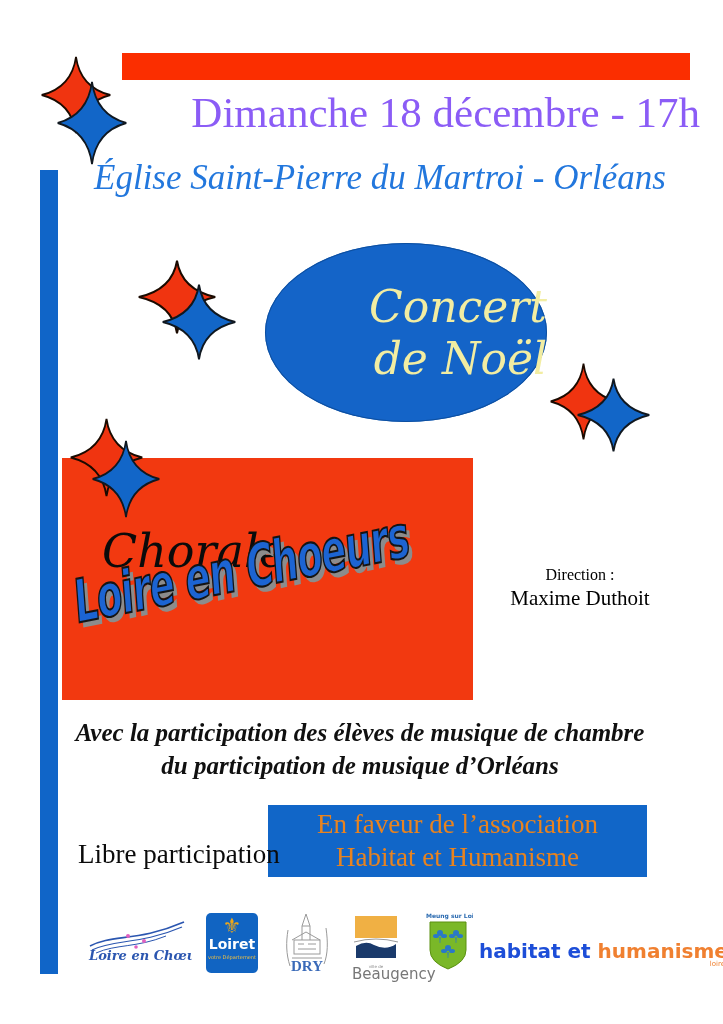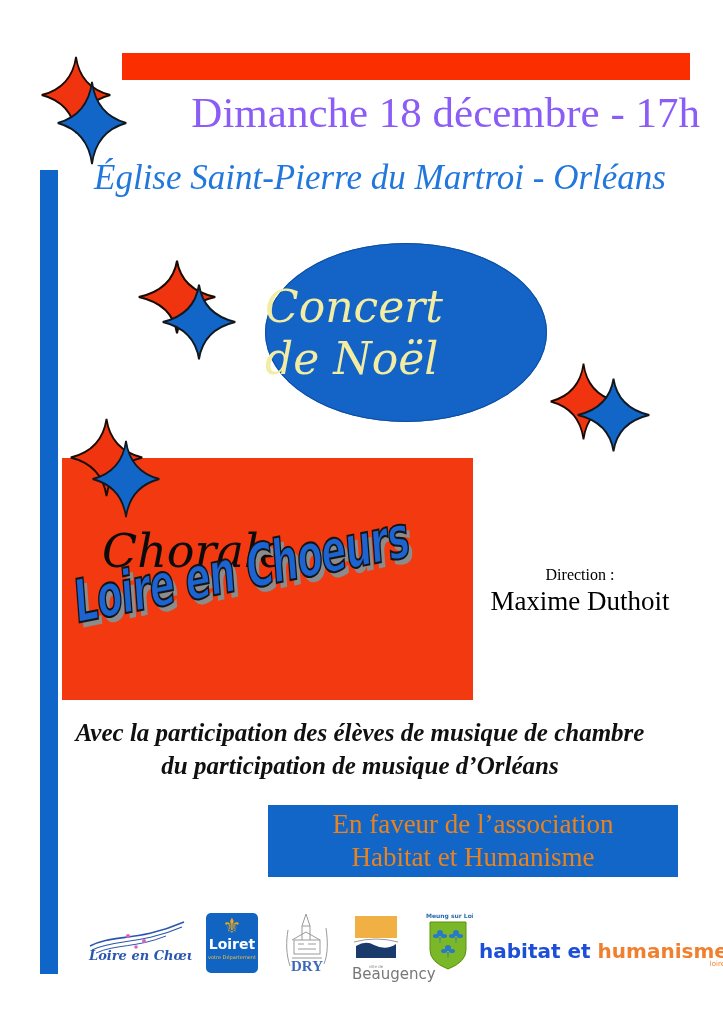--- a/index.html
+++ b/index.html
@@ -18,21 +18,21 @@
     left:40px;top:88px;width:660px;text-align:right;
     font-size:43px;color:#8b5cf6;letter-spacing:0px;white-space:nowrap;
   }
   .venue-line{
     left:40px;top:158px;width:680px;text-align:center;
     font-size:35px;font-style:italic;color:#2277dd;white-space:nowrap;
   }
 
   .ellipse{
     left:265px;top:243px;width:282px;height:179px;background:#1464c8;
-    border-radius:50%;display:flex;flex-direction:column;align-items:flex-start;
+    border-radius:50%;display:flex;flex-direction:column;align-items:flex-end;
     justify-content:center;z-index:2;box-shadow:0 0 0 1px #0d4fa0 inset;
   }
   .ellipse .t{
     font-style:italic;font-size:44px;line-height:1.18;color:#f2eda2;
     font-family:"DejaVu Serif",serif;
   }
 
   .red-box{left:62px;top:458px;width:411px;height:242px;background:#f23910;z-index:1;}
   .chorale{
     position:absolute;left:40px;top:66px;font-size:46px;font-style:italic;
@@ -42,29 +42,29 @@
     position:absolute;left:14px;top:128px;font-family:"DejaVu Sans",sans-serif;
     font-weight:bold;font-size:40px;letter-spacing:-1px;color:#1c64d2;
     -webkit-text-stroke:1.4px #141414;
     text-shadow:4px 4px 0 #8c8c8c;
     transform:scaleX(0.92) scaleY(1.5) rotate(-7deg);
     transform-origin:0 80%;white-space:nowrap;
   }
 
   .direction-block{left:470px;top:566px;width:220px;text-align:center;color:#000;}
   .direction-label{font-size:16px;}
-  .direction-name{font-size:27px;margin-top:2px;}
+  .direction-name{font-size:21px;margin-top:2px;}
 
   .participation{
     left:30px;top:716px;width:660px;text-align:center;color:#101010;
     font-style:italic;font-weight:bold;font-size:25px;line-height:1.32;
   }
 
   .banner{
-    left:268px;top:805px;width:410px;height:72px;background:#1166c8;
+    left:268px;top:805px;width:379px;height:72px;background:#1166c8;
     display:flex;flex-direction:column;align-items:center;justify-content:center;
   }
   .banner .t{color:#e8831f;font-size:27px;line-height:1.22;}
 
   .libre{left:78px;top:839px;width:190px;font-size:27px;color:#0a0a0a;white-space:nowrap;}
 
   
   .logo{position:absolute;}
   .loiret-box{
     left:206px;top:913px;width:52px;height:60px;background:#1164c2;border-radius:5px;
@@ -142,20 +142,21 @@
 
   <div class="abs participation">
     <div>Avec la participation des élèves de musique de chambre</div>
     <div>du participation de musique d’Orléans</div>
   </div>
 
   <div class="abs banner">
     <div class="t">En faveur de l’association</div>
     <div class="t">Habitat et Humanisme</div>
   </div>
+  <div class="abs libre">Libre participation</div>
 
   <svg class="logo" style="left:86px;top:912px" width="106" height="52" viewBox="0 0 106 52">
     <path d="M4 34 C26 22 52 30 98 10" fill="none" stroke="#2b56b0" stroke-width="1.6"></path>
     <path d="M6 38 C28 27 54 33 96 15" fill="none" stroke="#2b56b0" stroke-width="1.2"></path>
     <path d="M10 41 C30 32 50 36 80 24" fill="none" stroke="#2b56b0" stroke-width="1"></path>
     <circle cx="42" cy="24" r="2" fill="#e060c0"></circle>
     <circle cx="58" cy="29" r="2" fill="#e060c0"></circle>
     <circle cx="50" cy="35" r="1.8" fill="#e060c0"></circle>
     <text x="3" y="48" font-family="DejaVu Serif, serif" font-style="italic" font-weight="bold" font-size="13" fill="#2b56b0">Loire en Chœurs</text>
   </svg>

